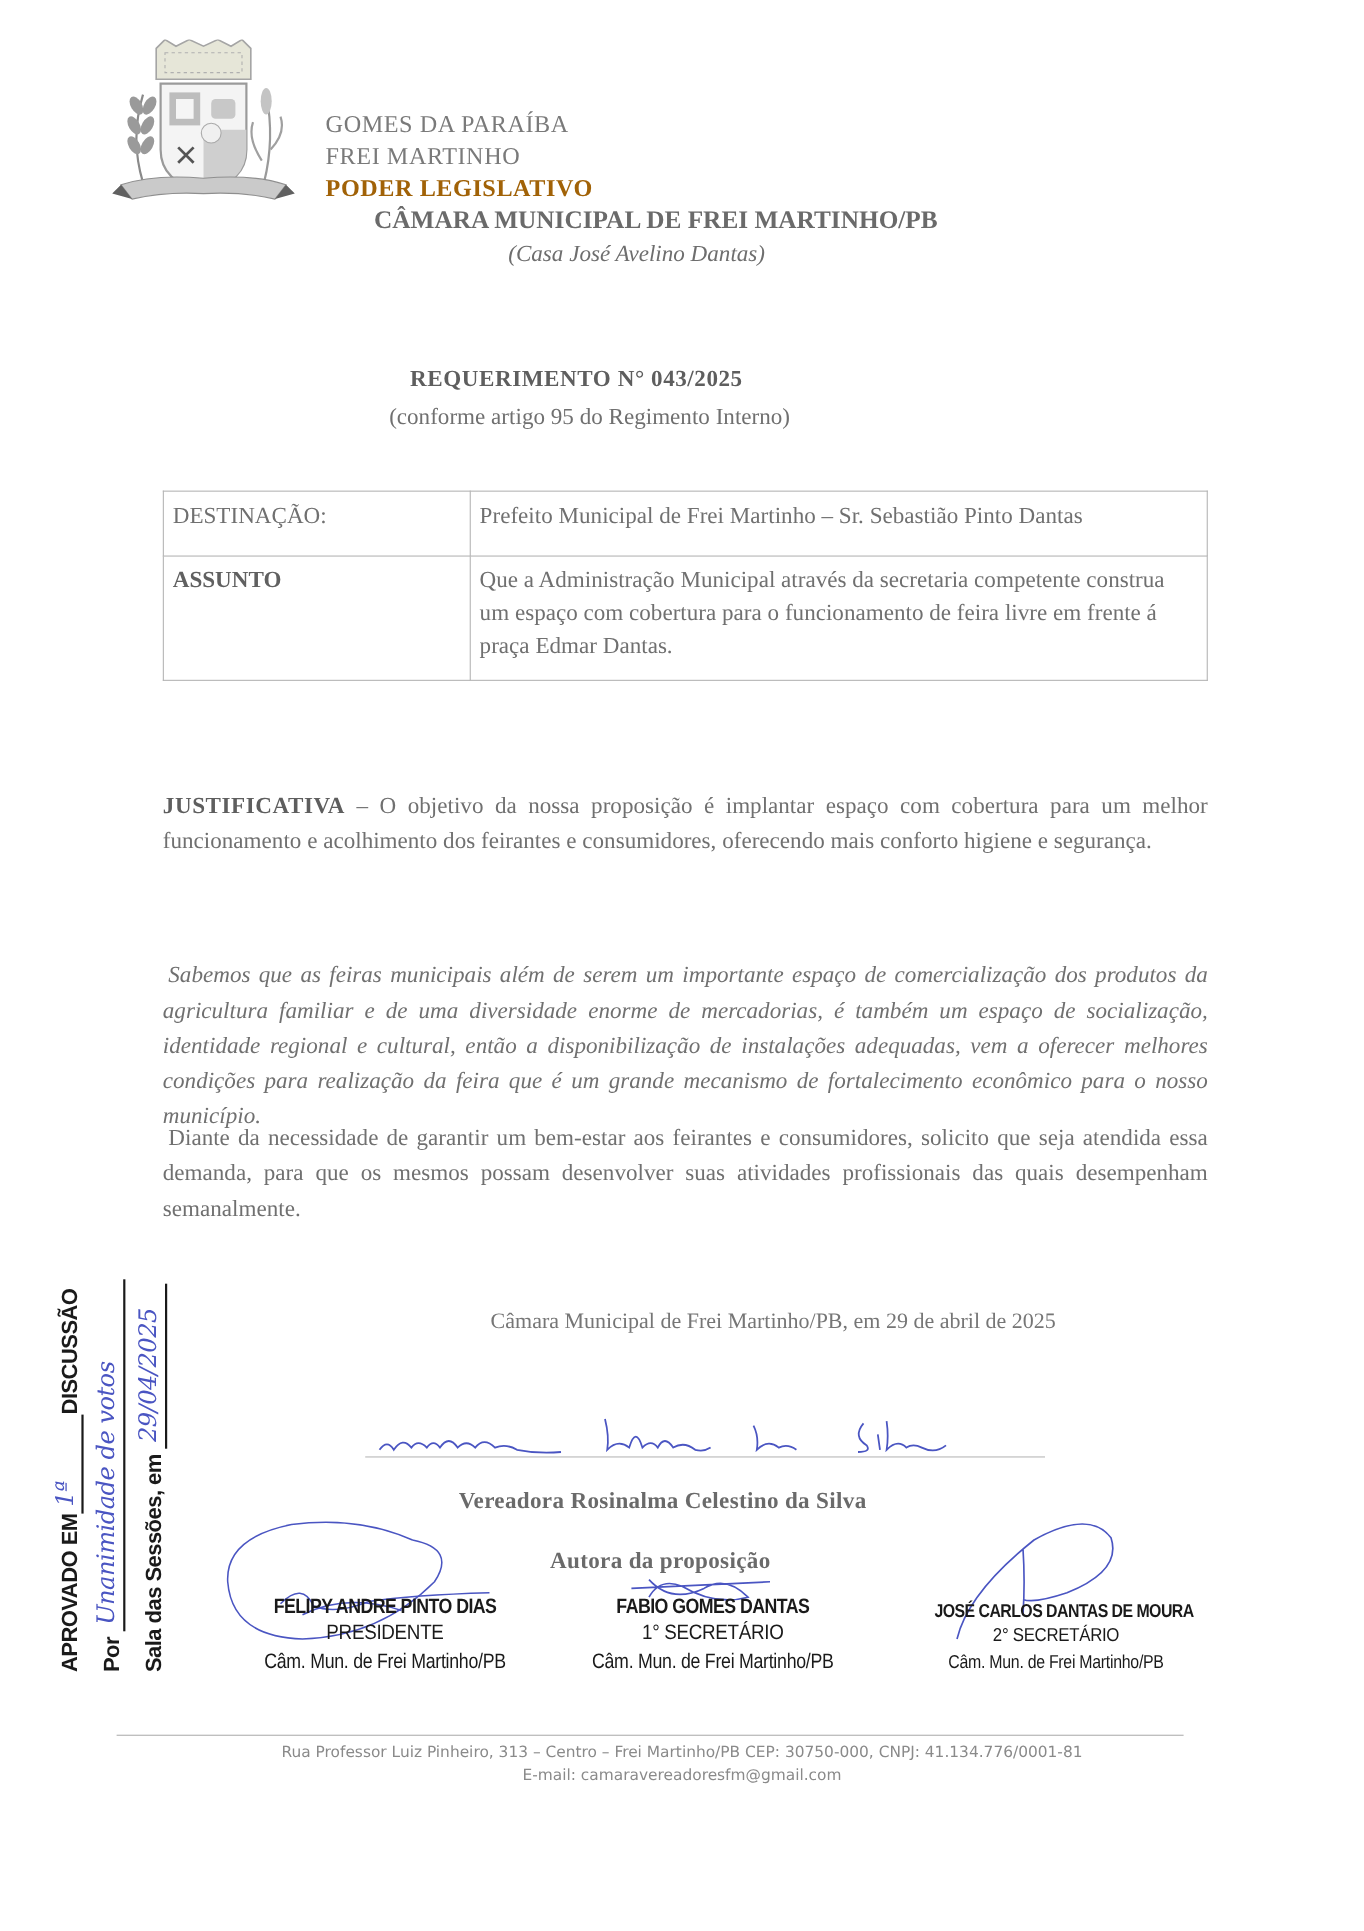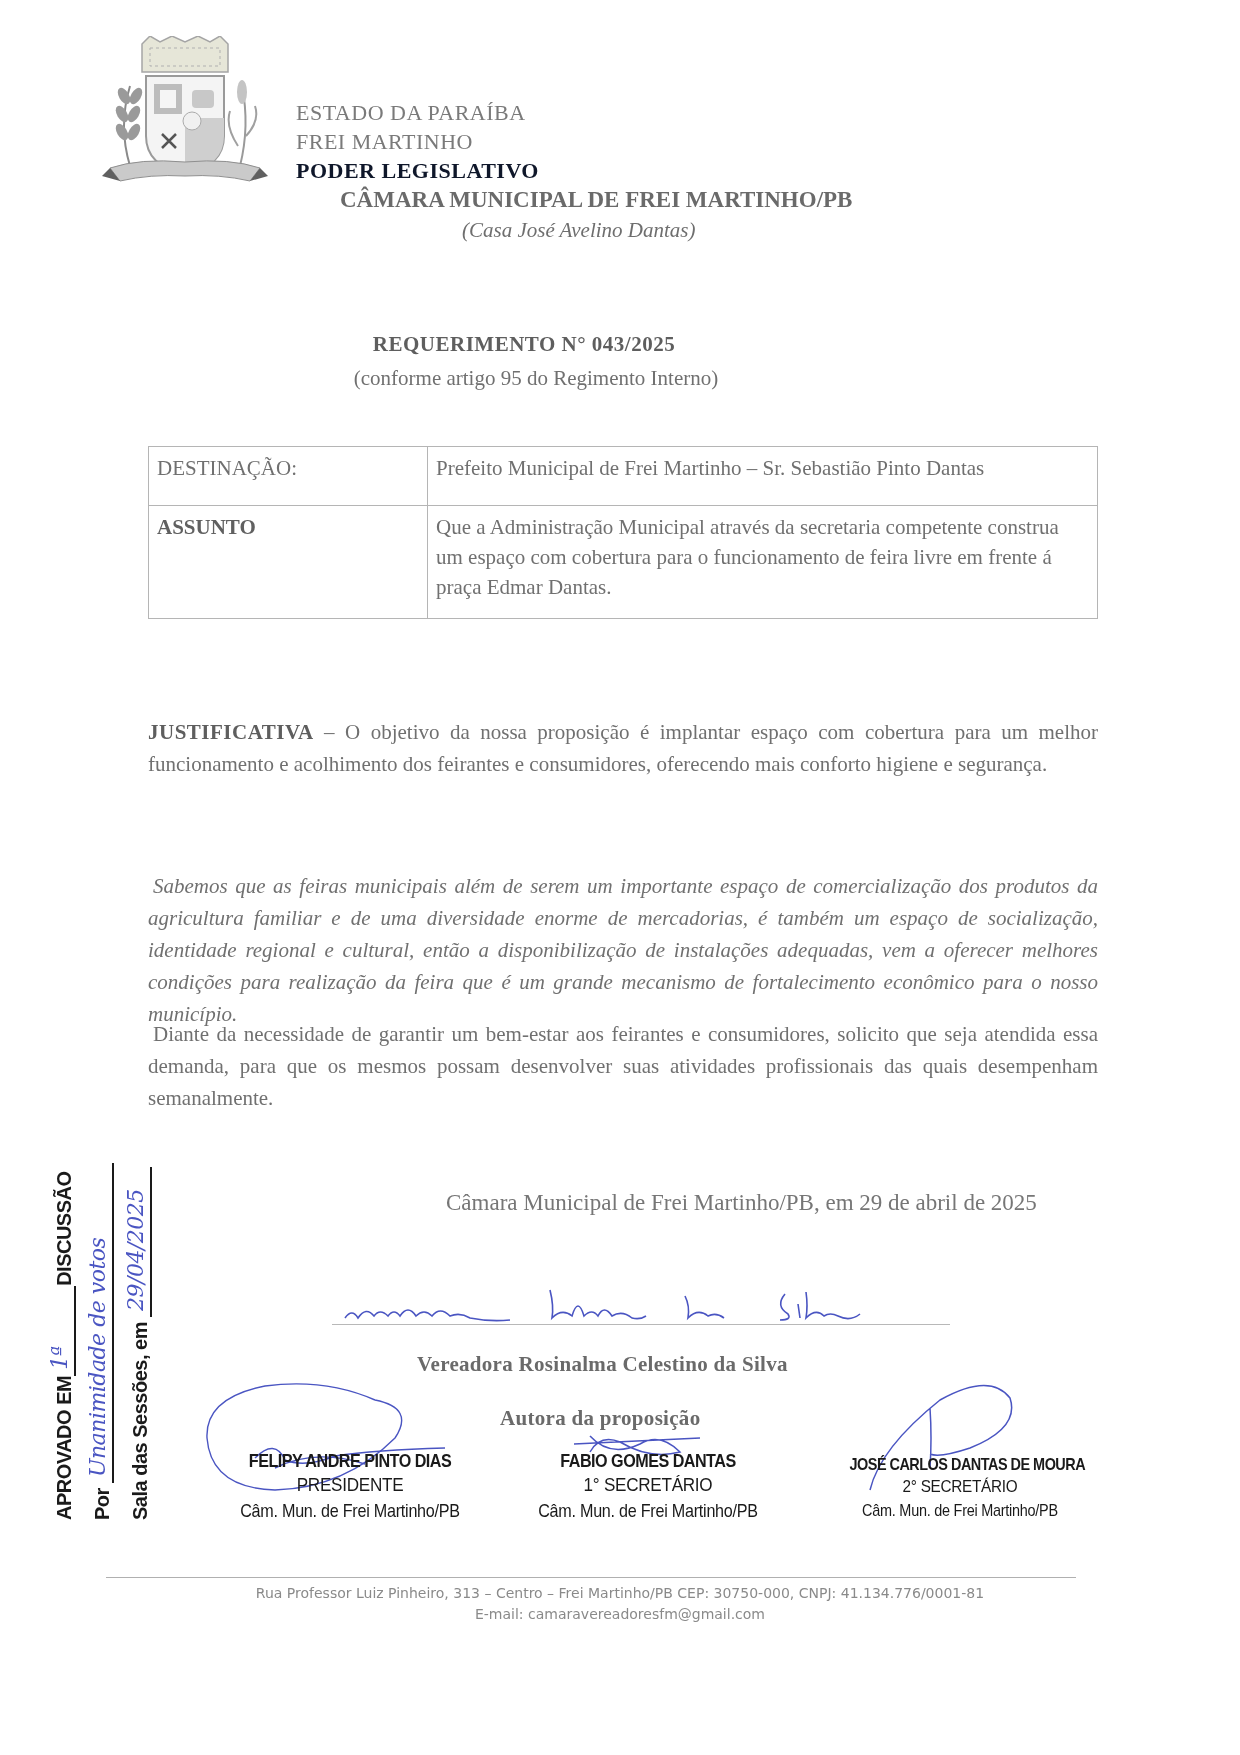--- a/index.html
+++ b/index.html
@@ -6,21 +6,21 @@
   body {
     width: 1240px; height: 1755px; position: relative; overflow: hidden;
     font-family: "Liberation Serif", "DejaVu Serif", serif;
     color: #6e6e6e;
   }
   .abs { position: absolute; }
 
   
   .crest { left: 100px; top: 36px; width: 170px; height: 150px; }
   .hdr-line { left: 296px; font-size: 22px; letter-spacing: 0.5px; white-space: nowrap; color: #7a7a7a; }
-  .hdr-line.bold { font-weight: bold; color: #0f172a; }
+  .hdr-line.bold { font-weight: bold; color: #a16207; }
   .hdr-1 { top: 100px; }
   .hdr-2 { top: 129px; }
   .hdr-3 { top: 158px; }
   .hdr-4 { left: 340px; top: 187px; font-weight: bold; font-size: 23px; color: #6a6a6a; }
   .hdr-5 { left: 462px; top: 218px; font-style: italic; font-size: 21px; color: #6e6e6e; }
 
   
   .title { left: 0; width: 1048px; top: 332px; text-align: center; font-weight: bold; font-size: 21px; color: #5e5e5e; letter-spacing: 0.5px; }
   .subtitle { left: 0; width: 1072px; top: 366px; text-align: center; font-size: 21px; color: #707070; }
 
@@ -36,21 +36,21 @@
   .info-table tr.r2 td { height: 52px; }
   .info-table tr.r3 td { height: 106px; }
 
   
   .para { left: 148px; width: 950px; font-size: 21px; line-height: 32px; text-align: justify; color: #707070; }
   .para .lead { font-weight: bold; color: #5e5e5e; letter-spacing: 0.5px; }
   .p1 { top: 716px; }
   .p2 { top: 870px; text-indent: 5px; font-style: italic; }
   .p3 { top: 1018px; text-indent: 5px; }
 
-  .place-date { left: 446px; top: 1190px; font-size: 23px; color: #767676; white-space: nowrap; }
+  .place-date { left: 446px; top: 1190px; font-size: 20px; color: #767676; white-space: nowrap; }
 
   
   .sig-line { left: 332px; top: 1324px; width: 618px; border-top: 1px solid #b8b8b8; }
   .sig-author-name { left: 417px; top: 1352px; font-size: 21px; font-weight: bold; color: #6a6a6a; white-space: nowrap; letter-spacing: 0.3px; }
   .sig-author-role { left: 500px; top: 1406px; font-size: 21px; font-weight: bold; color: #6a6a6a; white-space: nowrap; letter-spacing: 0.3px; }
 
   .officer { font-family: "Liberation Sans", "DejaVu Sans", sans-serif; color: #1a1a1a; text-align: center; white-space: nowrap; }
   .officer .name { font-size: 19px; font-weight: bold; letter-spacing: -0.6px; transform: scaleX(0.85); display: block; }
   .officer .role { font-size: 19px; letter-spacing: -0.3px; transform: scaleX(0.9); display: block; margin-top: 2px; }
   .officer .org { font-size: 19px; letter-spacing: -0.3px; transform: scaleX(0.85); display: block; margin-top: 4px; }
@@ -106,21 +106,21 @@
 
     <path d="M140 130 Q150 90 142 50" stroke="#9a9a9a" stroke-width="2" fill="none"></path>
     <path d="M138 110 Q125 90 130 75 M146 100 Q160 85 155 70" stroke="#a0a0a0" stroke-width="2" fill="none"></path>
     <ellipse cx="142" cy="56" rx="5" ry="12" fill="#c4c4c4"></ellipse>
 
     <path d="M10 132 Q40 122 85 126 Q130 122 160 132 L150 145 Q120 138 85 140 Q50 138 20 145 Z" fill="#cacaca" stroke="#8f8f8f"></path>
     <path d="M10 132 L2 140 L20 145 Z M160 132 L168 140 L150 145 Z" fill="#606060"></path>
   </svg>
 </div>
 
-<div class="abs hdr-line hdr-1">ESTADO DA PARAÍBA</div>
+<div class="abs hdr-line hdr-1">GOMES DA PARAÍBA</div>
 <div class="abs hdr-line hdr-2">FREI MARTINHO</div>
 <div class="abs hdr-line bold hdr-3">PODER LEGISLATIVO</div>
 <div class="abs hdr-4">CÂMARA MUNICIPAL DE FREI MARTINHO/PB</div>
 <div class="abs hdr-5">(Casa José Avelino Dantas)</div>
 
 <div class="abs title">REQUERIMENTO N° 043/2025</div>
 <div class="abs subtitle">(conforme artigo 95 do Regimento Interno)</div>
 
 <table class="abs info-table">
   <tbody>

